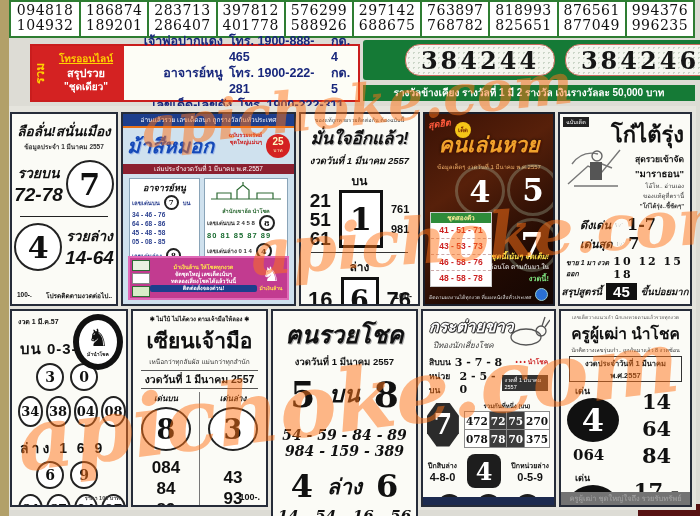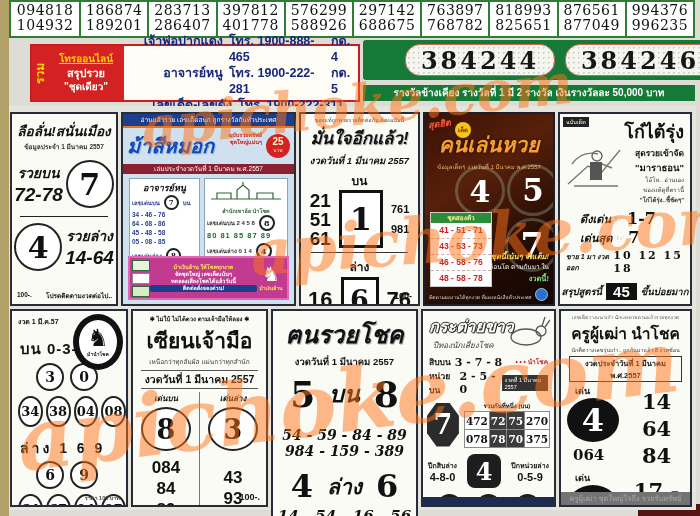--- a/index.html
+++ b/index.html
@@ -268,21 +268,21 @@
       <div style="color:#ffe34d;font-style:italic;font-weight:bold;font-size:7.5px;">ชุดนี้เน้นๆ จัดเต็ม!</div>
       <div style="color:#fff;font-size:6.5px;">ให้โชคก้อนโต ตามกันมา ใน</div>
       <div style="color:#7de07d;font-weight:bold;font-size:7.5px;">งวดนี้!</div>
     </div>
     <div style="position:absolute;left:4px;bottom:3px;color:#ddd;font-size:5px;">ติดตามผลงานได้ทุกงวด ที่แผงหนังสือทั่วประเทศ</div>
     <div style="position:absolute;right:5px;bottom:3px;width:11px;height:11px;border-radius:50%;background:#2a6fd4;border:1px solid #9cc;"></div>
   </div>
 
   <div class="panel" style="left:558px;top:112px;width:134px;height:194px;">
     <div style="position:absolute;left:3px;top:3px;background:#222;color:#fff;font-size:5.5px;padding:1px 3px;">ฉบับเด็ด</div>
-    <div style="text-align:right;padding:3px 6px 0;font-weight:bold;font-size:18px;">โก๋ไต้รุ่ง</div>
+    <div style="text-align:right;padding:3px 6px 0;font-weight:bold;font-size:22px;">โก๋ไต้รุ่ง</div>
     <svg class="abs" style="left:4px;top:20px;" width="62" height="58" viewBox="0 0 62 58">
       <path d="M4 50 l20 -18 14 6 18 -22 M8 30 q10 -14 26 -10 M30 44 l8 -14 10 4 M10 52 h44" stroke="#777" stroke-width="1.4" fill="none"></path>
       <rect x="26" y="28" width="12" height="18" fill="#555"></rect>
       <circle cx="33" cy="22" r="5" fill="none" stroke="#666" stroke-width="1.4"></circle>
     </svg>
     <div style="text-align:right;padding-right:6px;">
       <div style="font-weight:bold;font-size:8.5px;">สุดรวยเข้าจัด</div>
       <div style="font-weight:bold;font-size:9.5px;">"มาราธอน"</div>
       <div style="font-size:6px;color:#333;">โอ้โห.. อ่านเอง</div>
       <div style="font-size:6px;color:#333;">ของแท้ดูที่ตรานี้</div>

